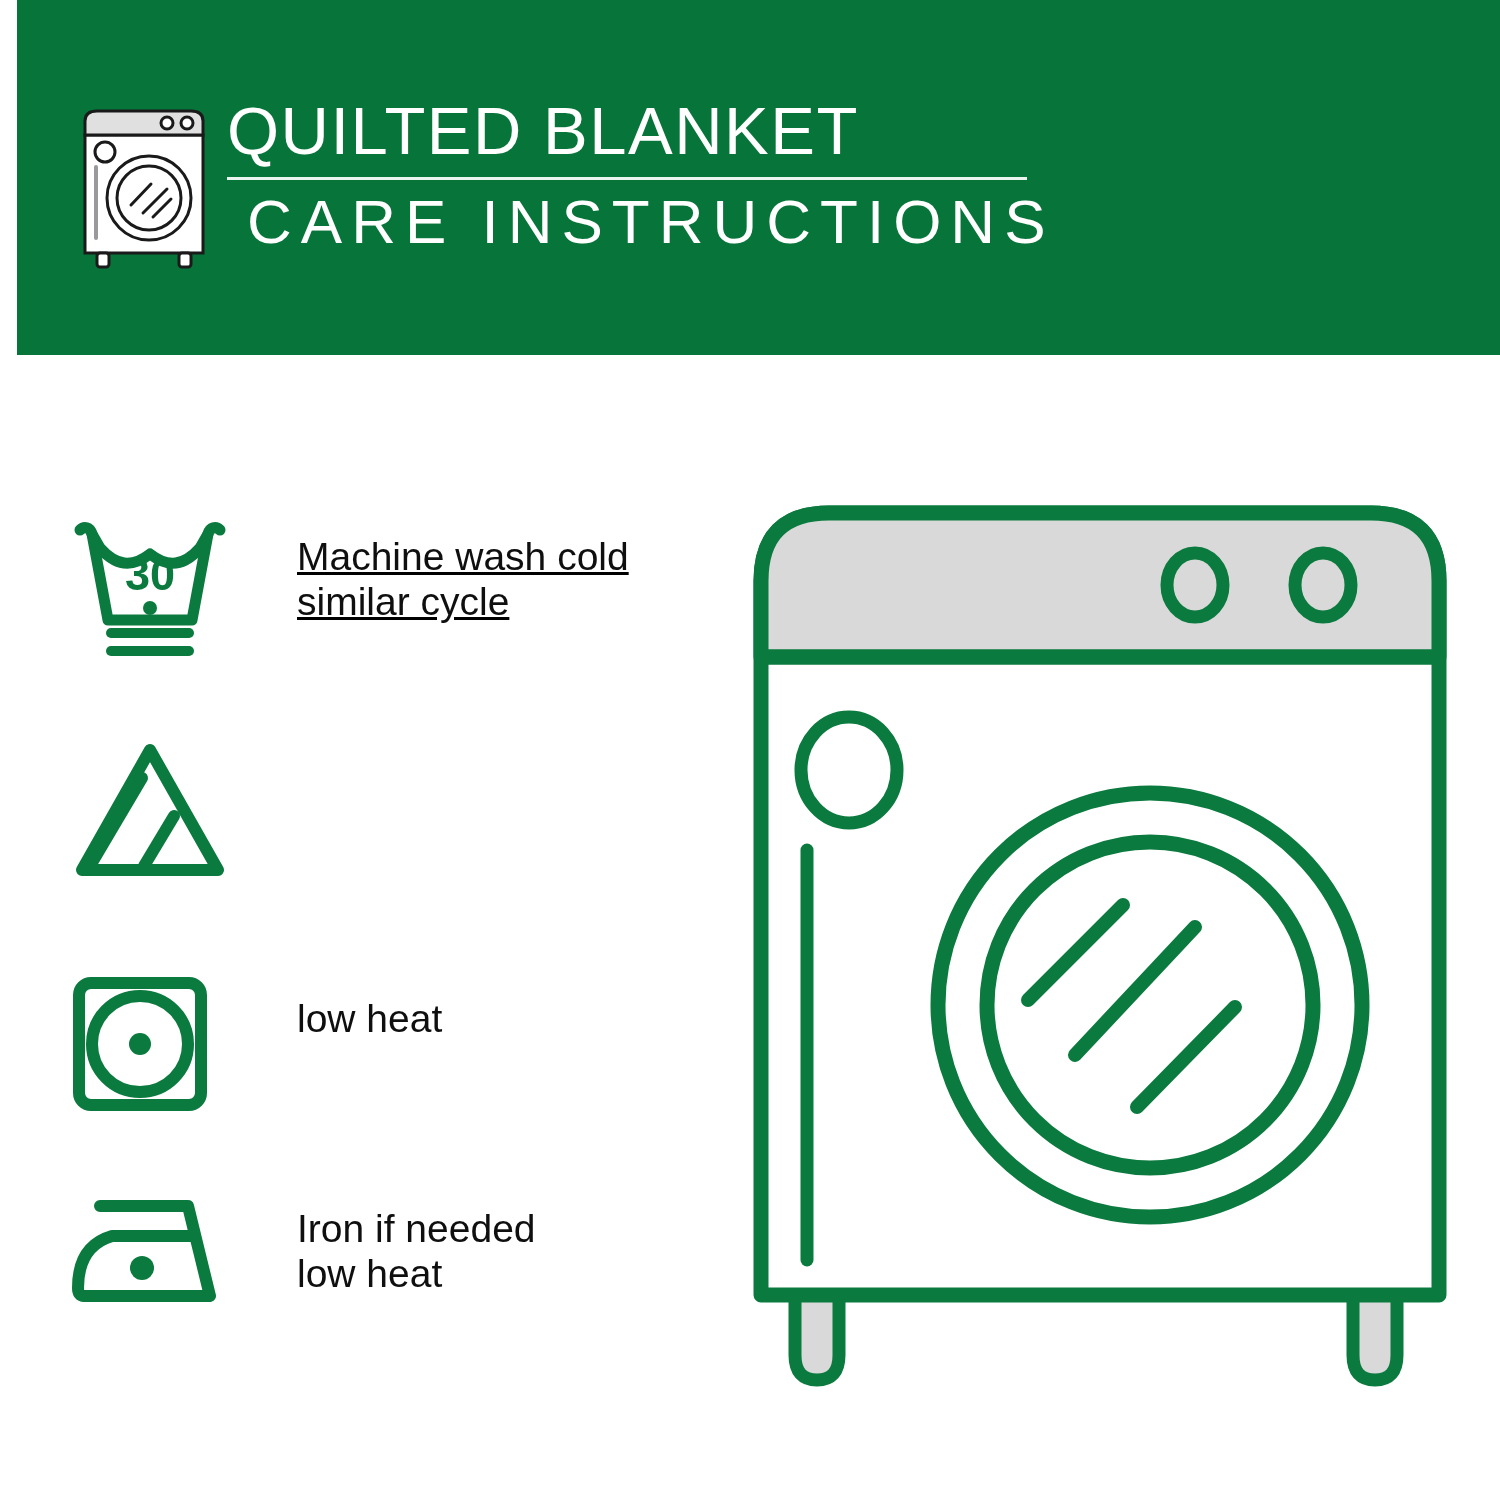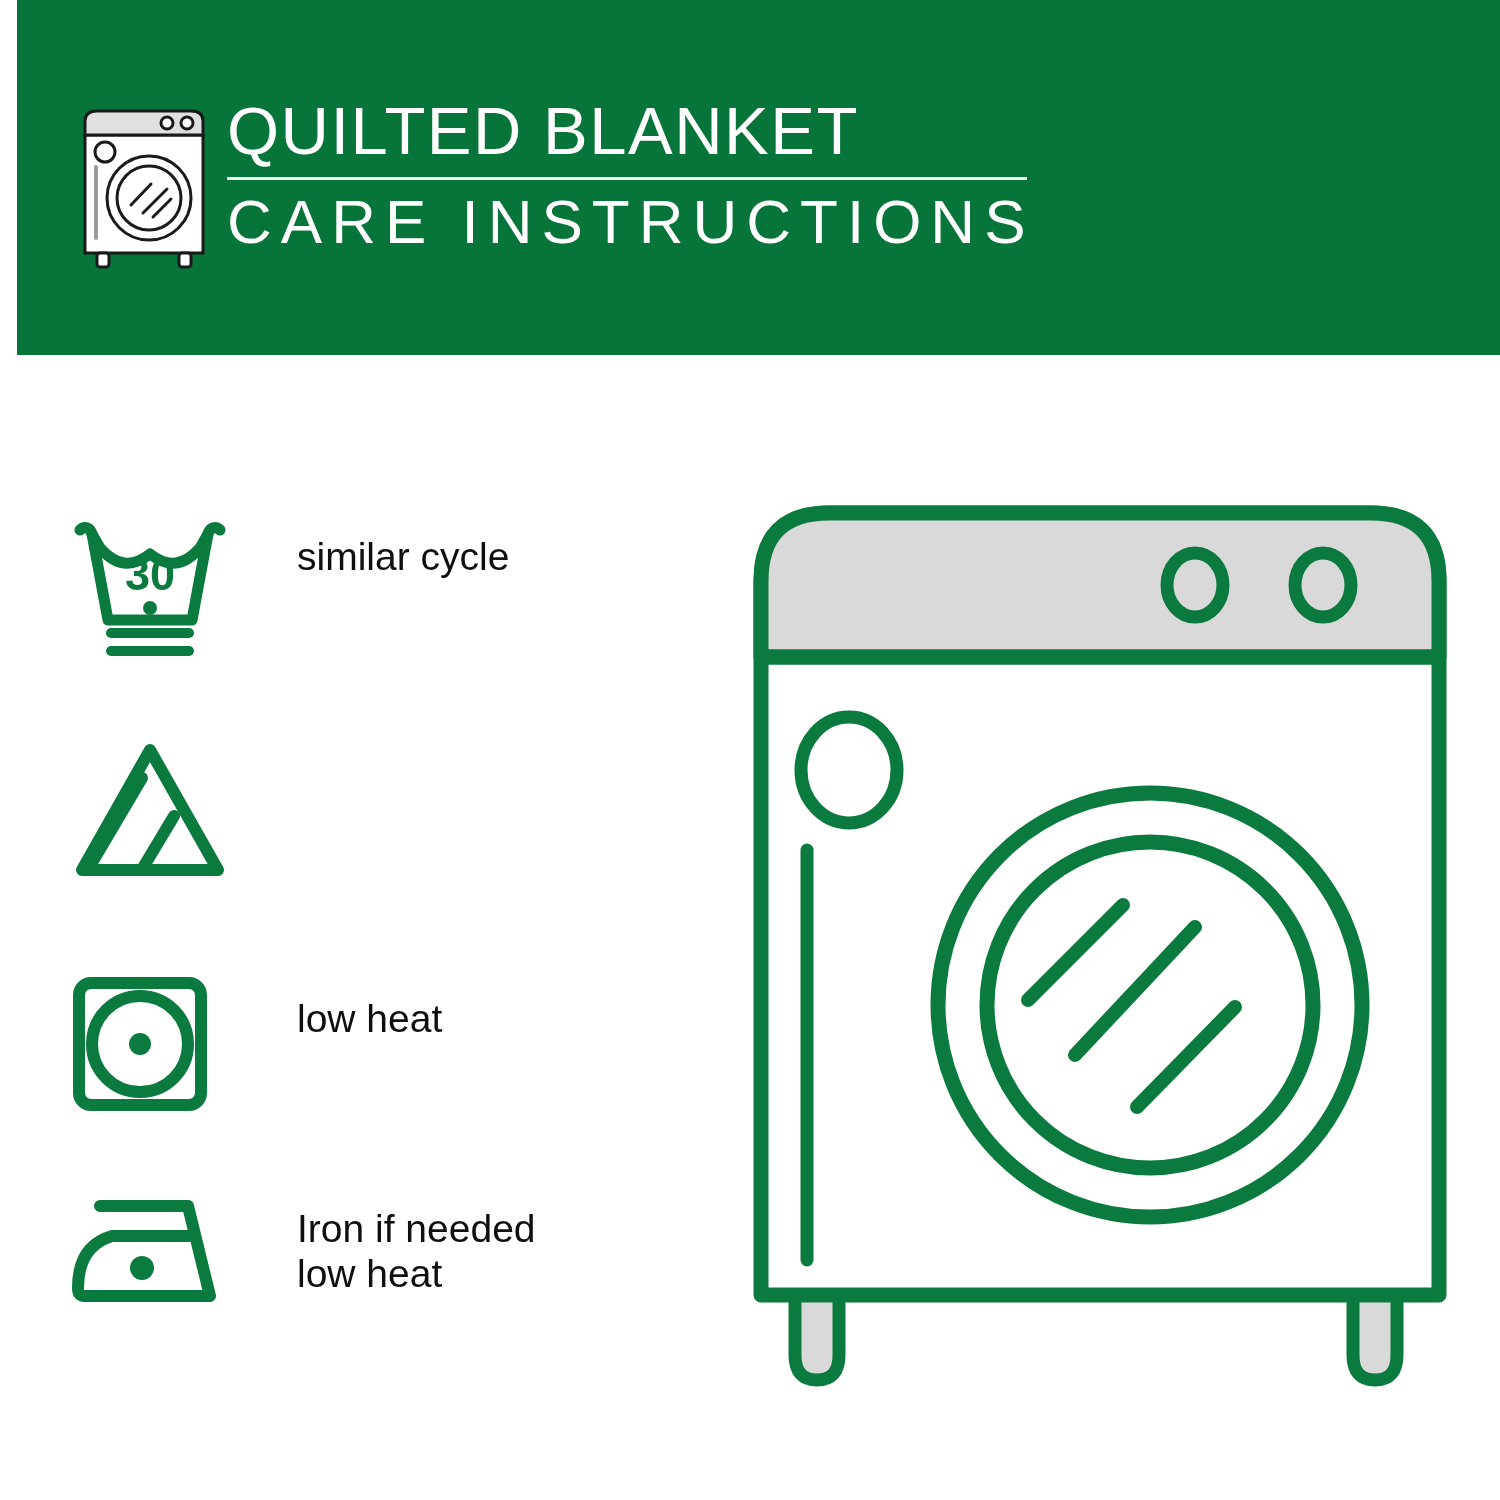--- a/index.html
+++ b/index.html
@@ -61,20 +61,21 @@
     opacity: 0.92;
   }
   .title-sub {
     color: #ffffff;
     font-size: 62px;
     line-height: 66px;
     font-weight: 400;
     letter-spacing: 9px;
     white-space: nowrap;
     font-family: "Liberation Sans", sans-serif;
+    margin-left: 20px;
   }
 
   
   .care-list {
     position: absolute;
     left: 70px;
     top: 512px;
     width: 640px;
   }
   .care-row {
@@ -96,21 +97,21 @@
     padding-top: 22px;
     color: #0f0f0f;
     font-size: 39px;
     line-height: 45px;
     font-weight: 400;
     font-family: "Liberation Sans", sans-serif;
   }
   .care-text .ln { display: block; white-space: nowrap; }
 
   
-  .row-wash   { height: 218px; }
+  .row-wash   { height: 218px; text-decoration: underline; }
   .row-bleach { height: 236px; }
   .row-dry    { height: 210px; }
   .row-iron   { height: 180px; }
 
   .row-bleach .care-text { padding-top: 34px; }
   .row-dry   .care-text  { padding-top: 30px; }
   .row-iron  .care-text  { padding-top: 30px; }
 
   
   .machine-wrap {
@@ -169,20 +170,21 @@
 
         <text x="80" y="70" text-anchor="middle" font-family="Liberation Sans, sans-serif" font-size="45" font-weight="bold" fill="#0a7a3e">30</text>
 
         <circle cx="80" cy="88" r="7" fill="#0a7a3e"></circle>
 
         <rect x="36" y="108" width="88" height="10" rx="5" fill="#0a7a3e"></rect>
         <rect x="36" y="126" width="88" height="10" rx="5" fill="#0a7a3e"></rect>
       </svg>
     </div>
     <div class="care-text">
+      <span class="ln">Machine wash cold</span>
       <span class="ln">similar cycle</span>
     </div>
   </div>
 
   <div class="care-row row-bleach">
     <div class="care-symbol">
       <svg width="160" height="145" viewBox="0 0 160 145">
         <path d="M80 12 L148 132 L12 132 Z" fill="none" stroke="#0a7a3e" stroke-width="12" stroke-linejoin="round"></path>
         <line x1="72" y1="40" x2="20" y2="128" stroke="#0a7a3e" stroke-width="12" stroke-linecap="round"></line>
         <line x1="104" y1="78" x2="74" y2="128" stroke="#0a7a3e" stroke-width="12" stroke-linecap="round"></line>

